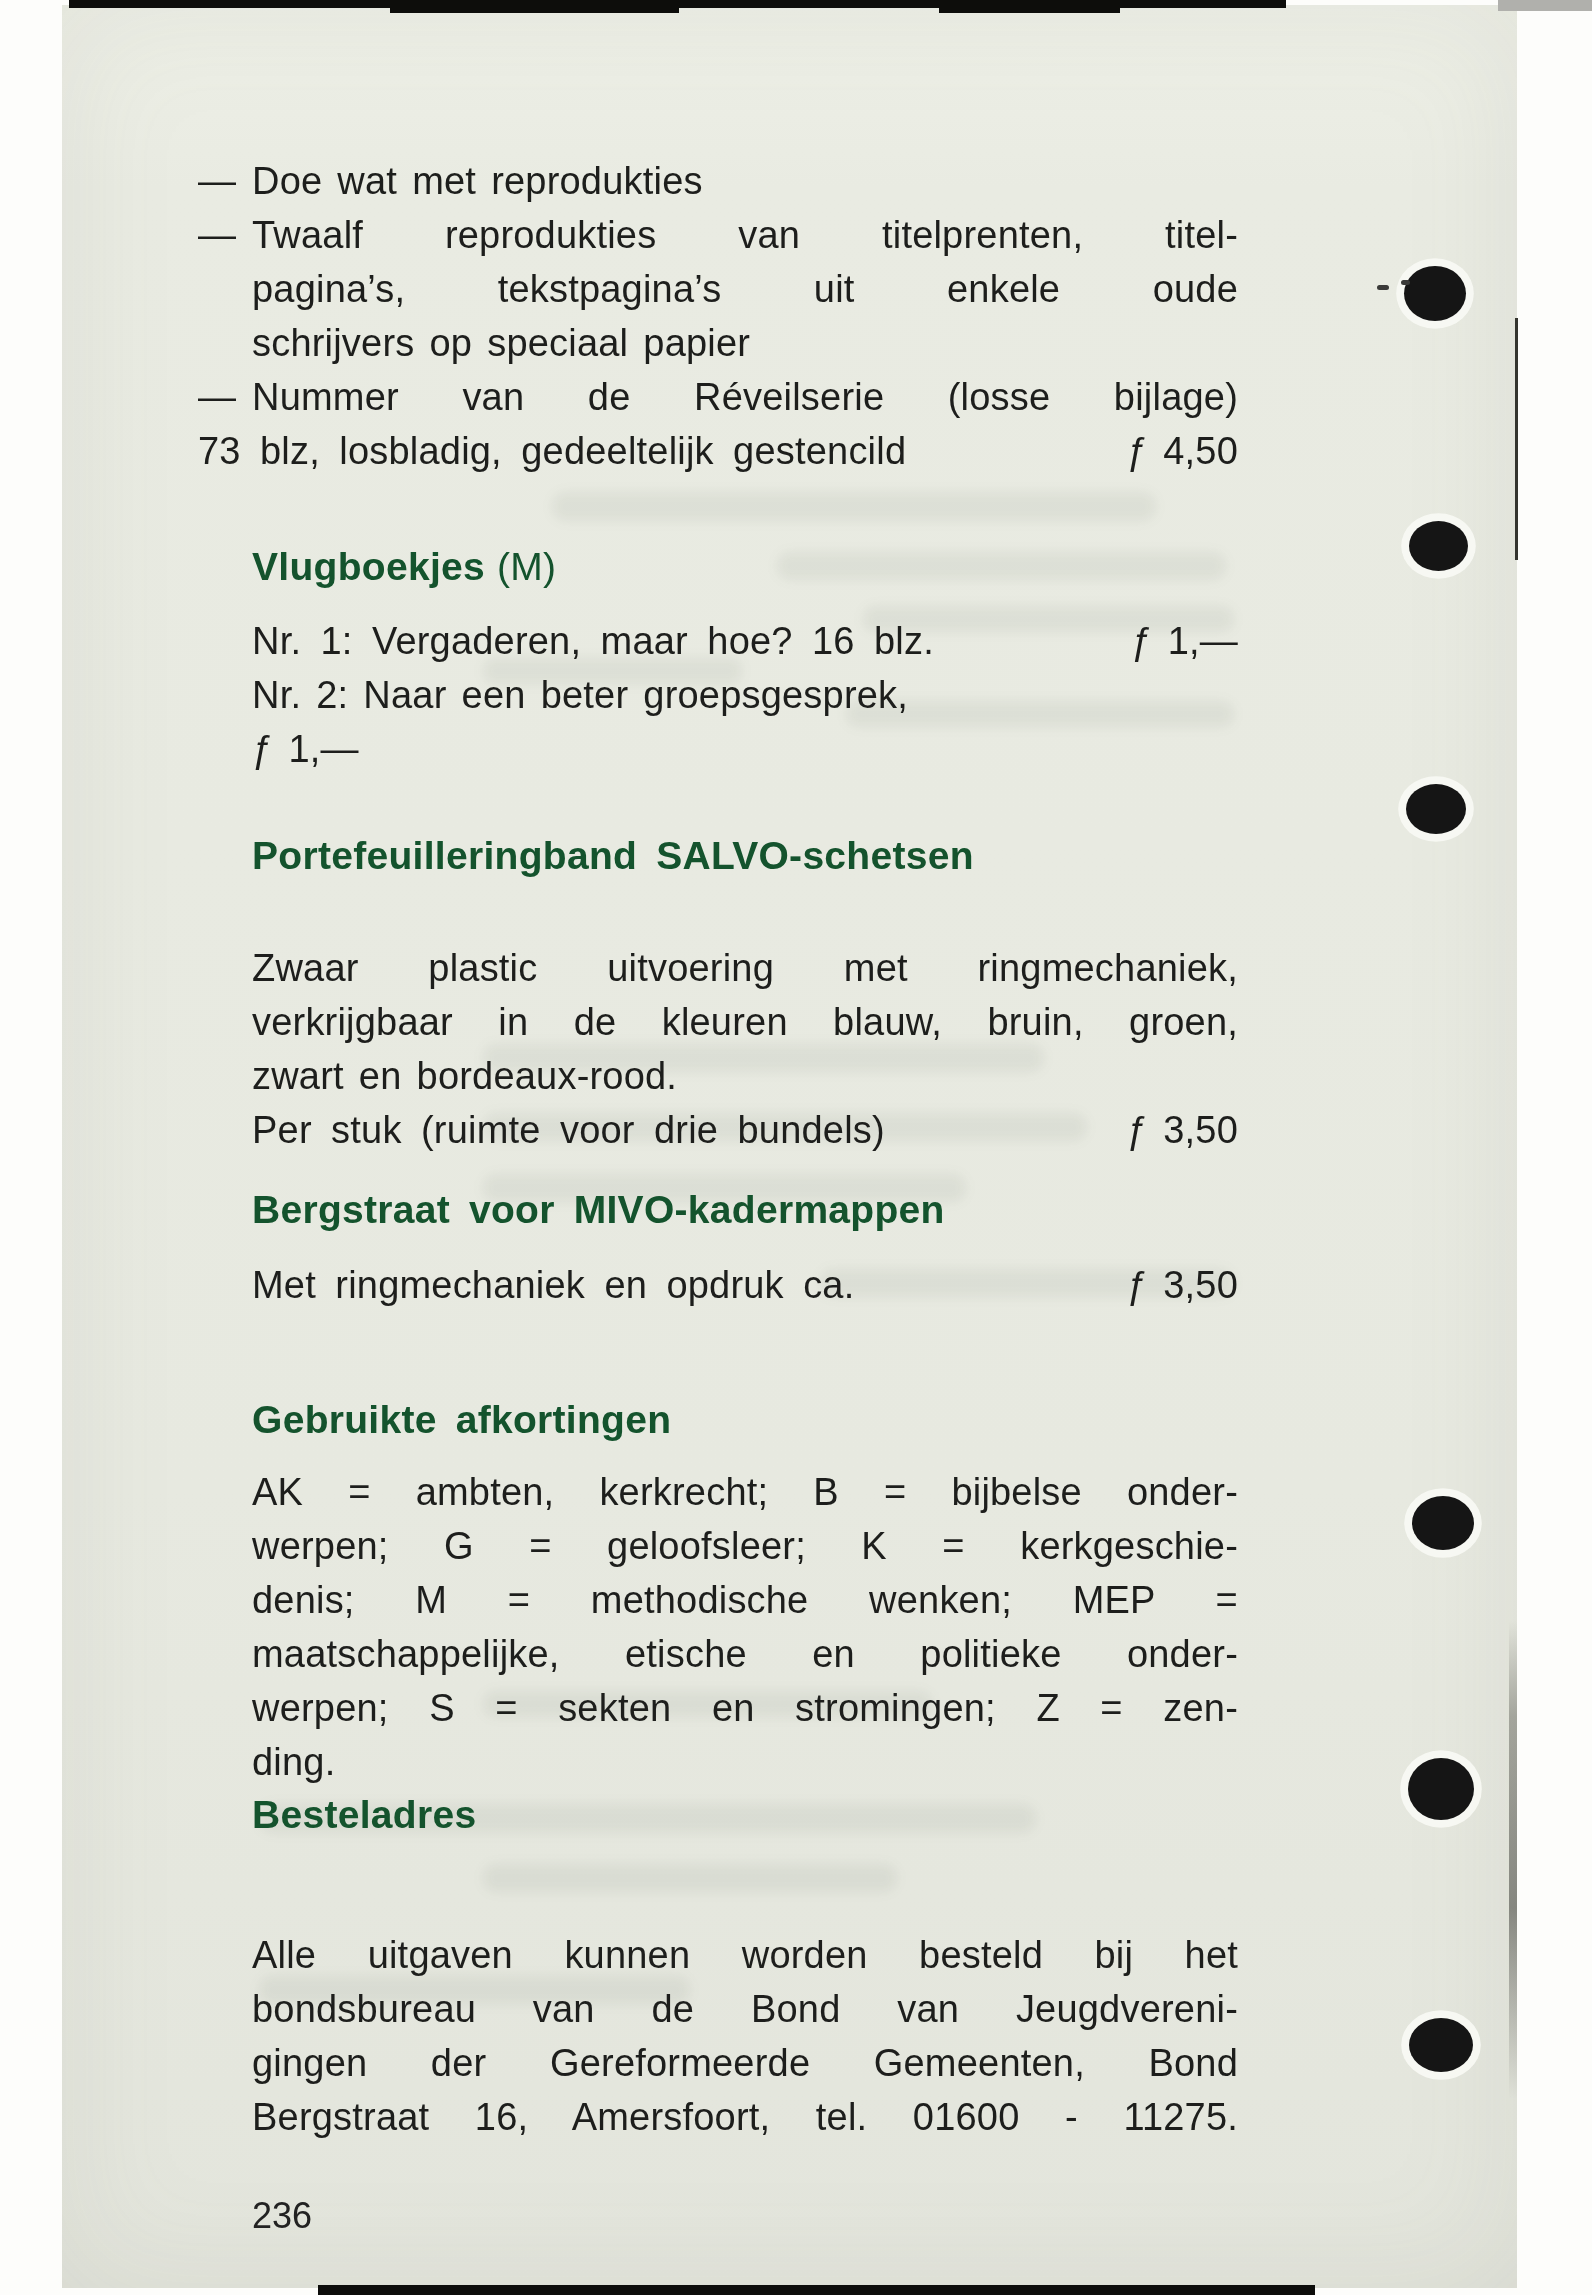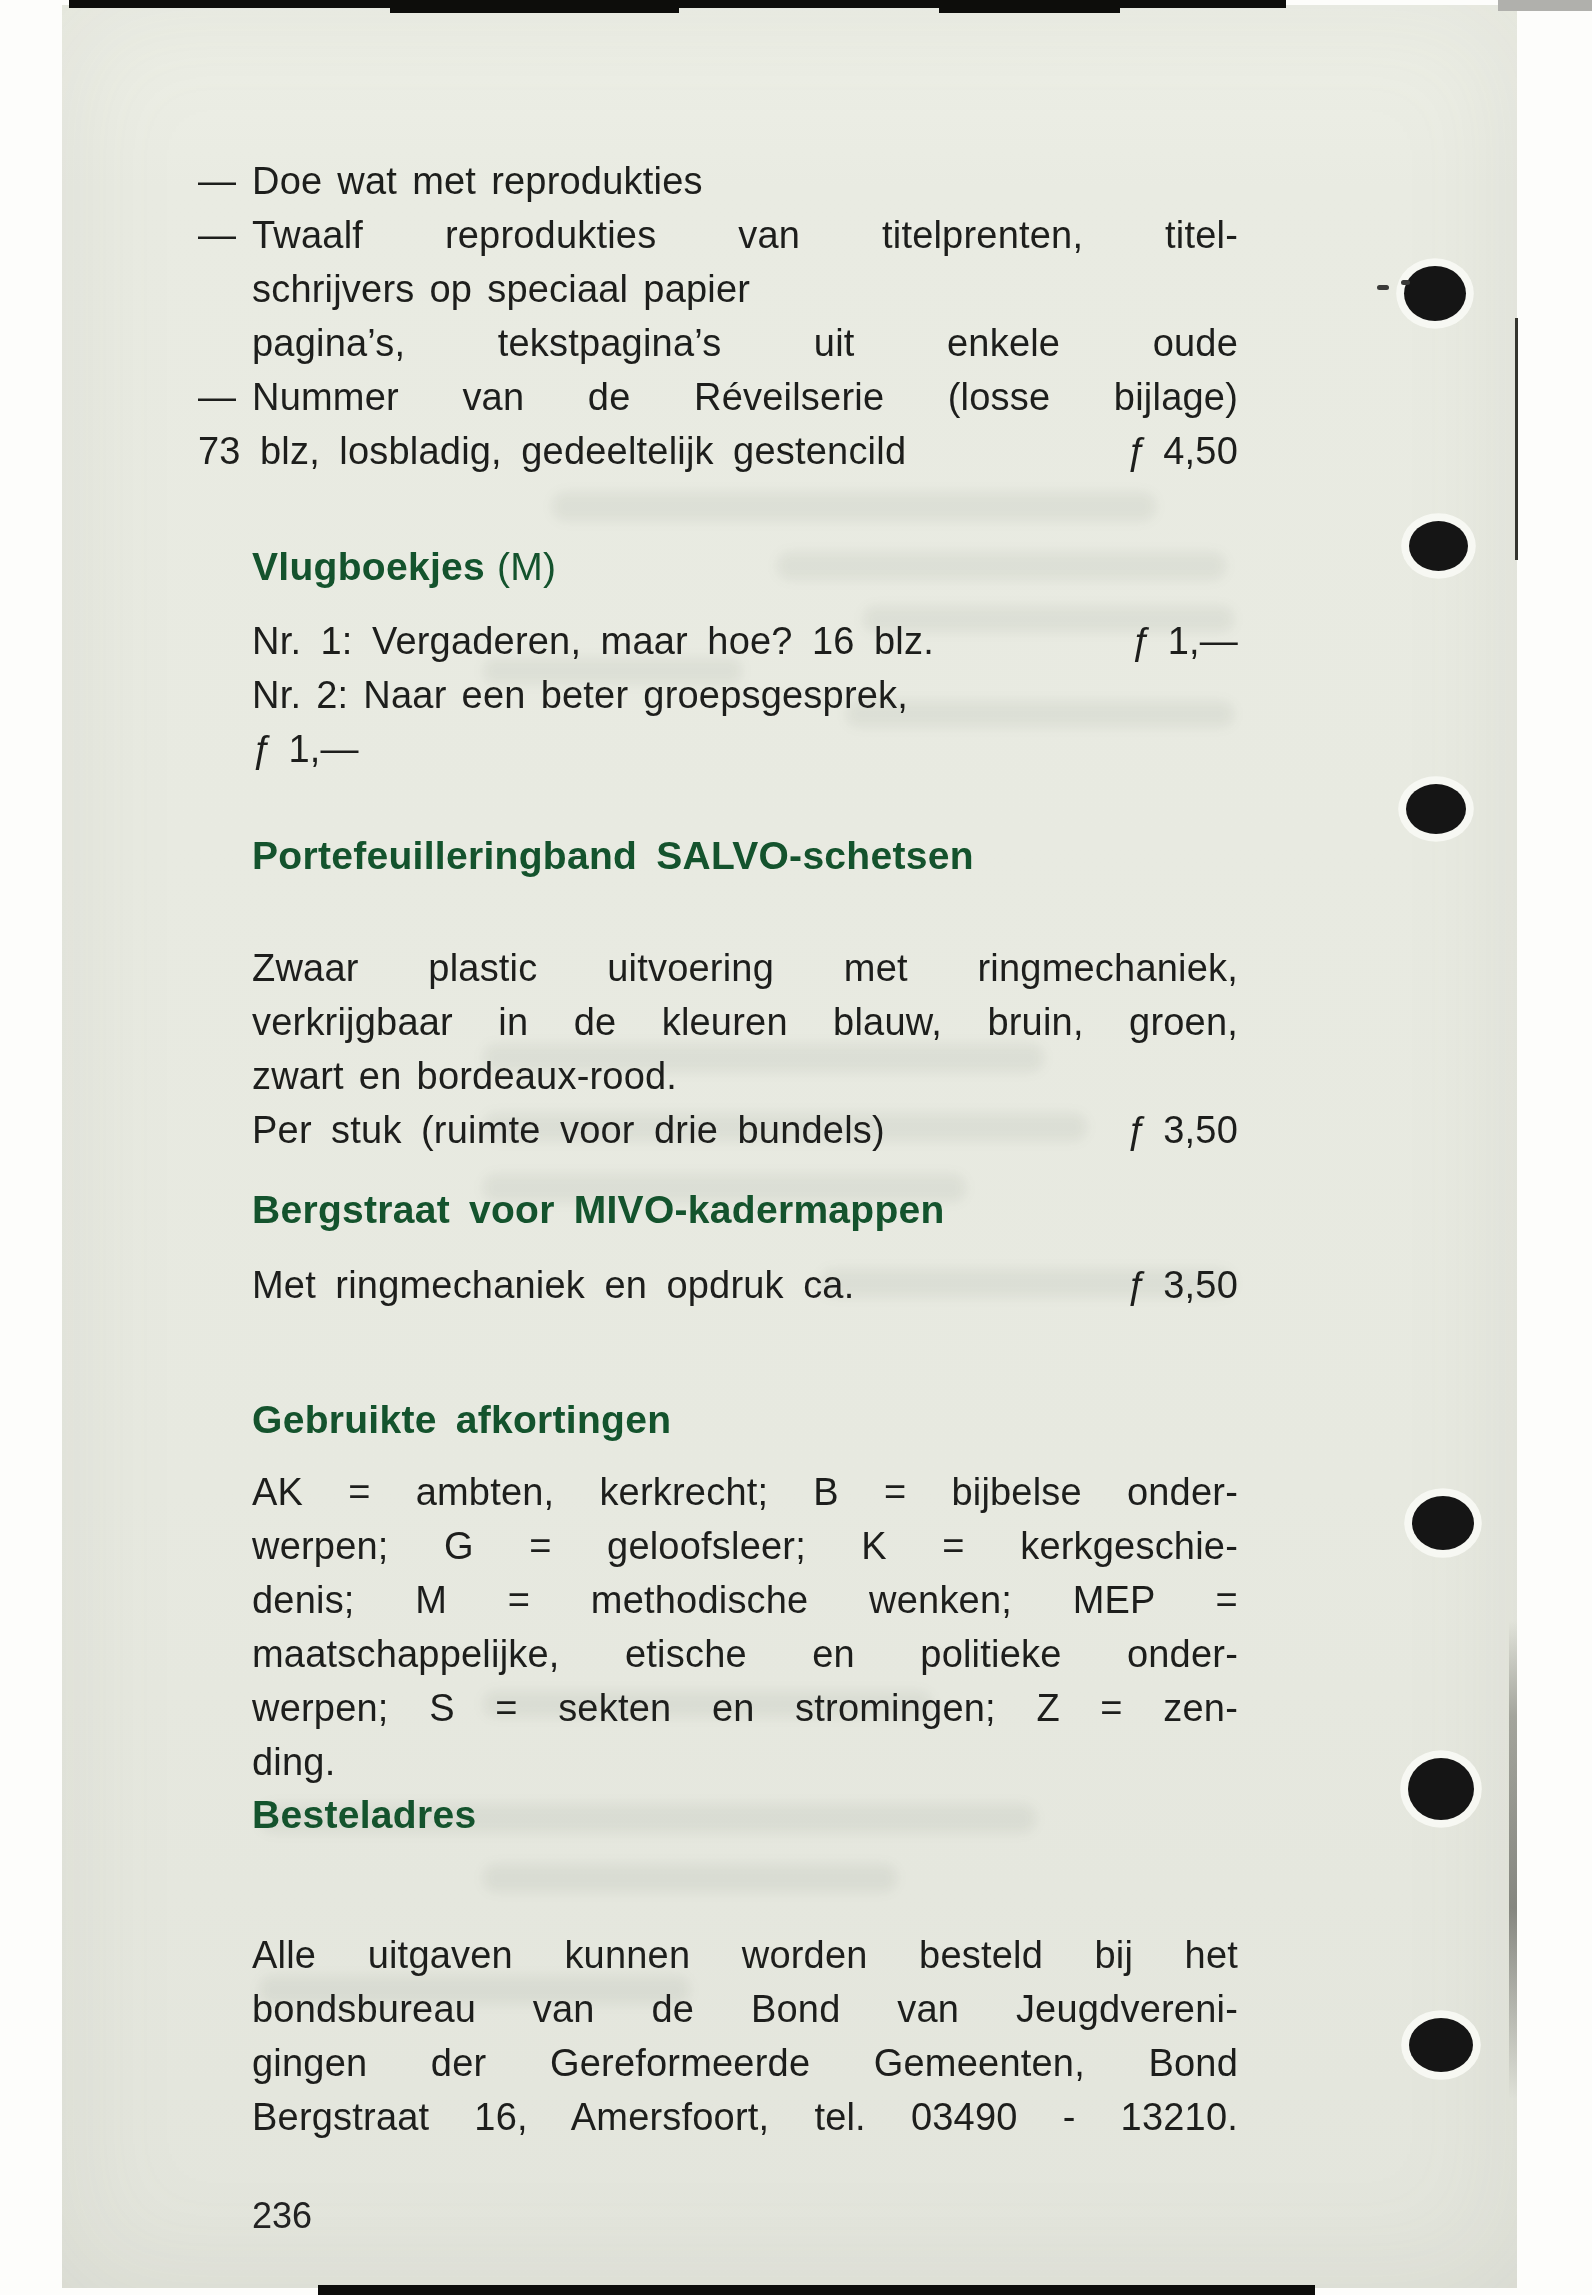--- a/index.html
+++ b/index.html
@@ -87,22 +87,22 @@
   <div class="content">
 
     <div class="block" style="top:154px">
       <div class="row hang">
         <span class="dash">—</span>
         <span>Doe wat met reprodukties</span>
       </div>
       <div class="row hang just">
         <span class="dash">—</span><span>Twaalf reprodukties van titelprenten, titel-</span>
       </div>
+      <div class="row just">pagina’s, tekstpagina’s uit enkele oude</div>
       <div class="row">schrijvers op speciaal papier</div>
-      <div class="row just">pagina’s, tekstpagina’s uit enkele oude</div>
       <div class="row hang just">
         <span class="dash">—</span><span>Nummer van de Réveilserie (losse bijlage)</span>
       </div>
       <div class="row flexrow fullbleed">
         <span class="lt">73 blz, losbladig, gedeeltelijk gestencild</span>
         <span>ƒ 4,50</span>
       </div>
     </div>
 
     <div class="block heading" style="top:540px">
@@ -148,21 +148,21 @@
       <div class="row just">maatschappelijke, etische en politieke onder-</div>
       <div class="row just">werpen; S = sekten en stromingen; Z = zen-</div>
       <div class="row">ding.</div>
     </div>
 
     <div class="block heading" style="top:1788px">Besteladres</div>
     <div class="block" style="top:1928px">
       <div class="row just">Alle uitgaven kunnen worden besteld bij het</div>
       <div class="row just">bondsbureau van de Bond van Jeugdvereni-</div>
       <div class="row just">gingen der Gereformeerde Gemeenten, Bond</div>
-      <div class="row just">Bergstraat 16, Amersfoort, tel. 03490 - 13210.</div>
+      <div class="row just">Bergstraat 16, Amersfoort, tel. 01600 - 11275.</div>
     </div>
 
   </div>
 
   <div class="pagenum">236</div>
 
 </div>
 
 
 </body></html>

